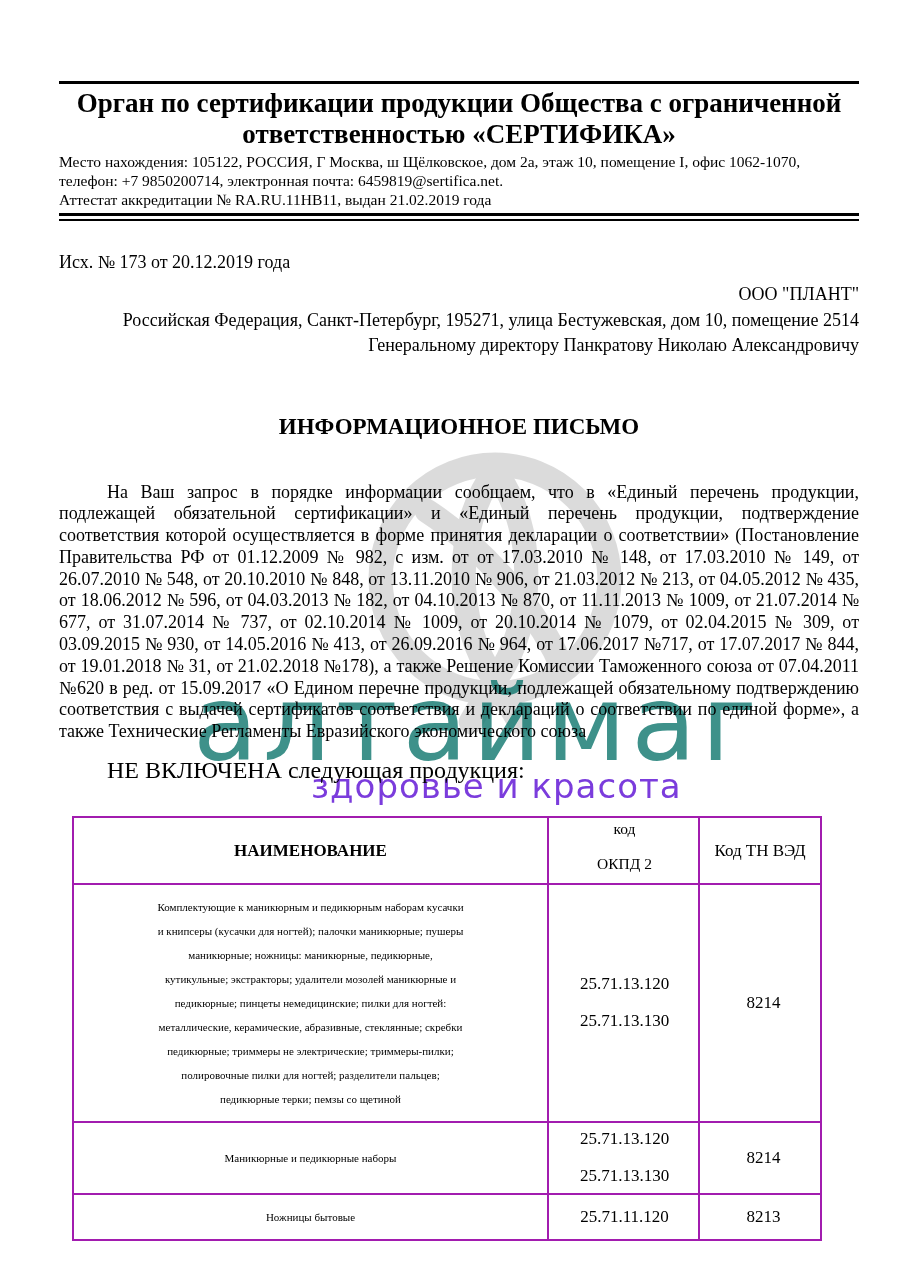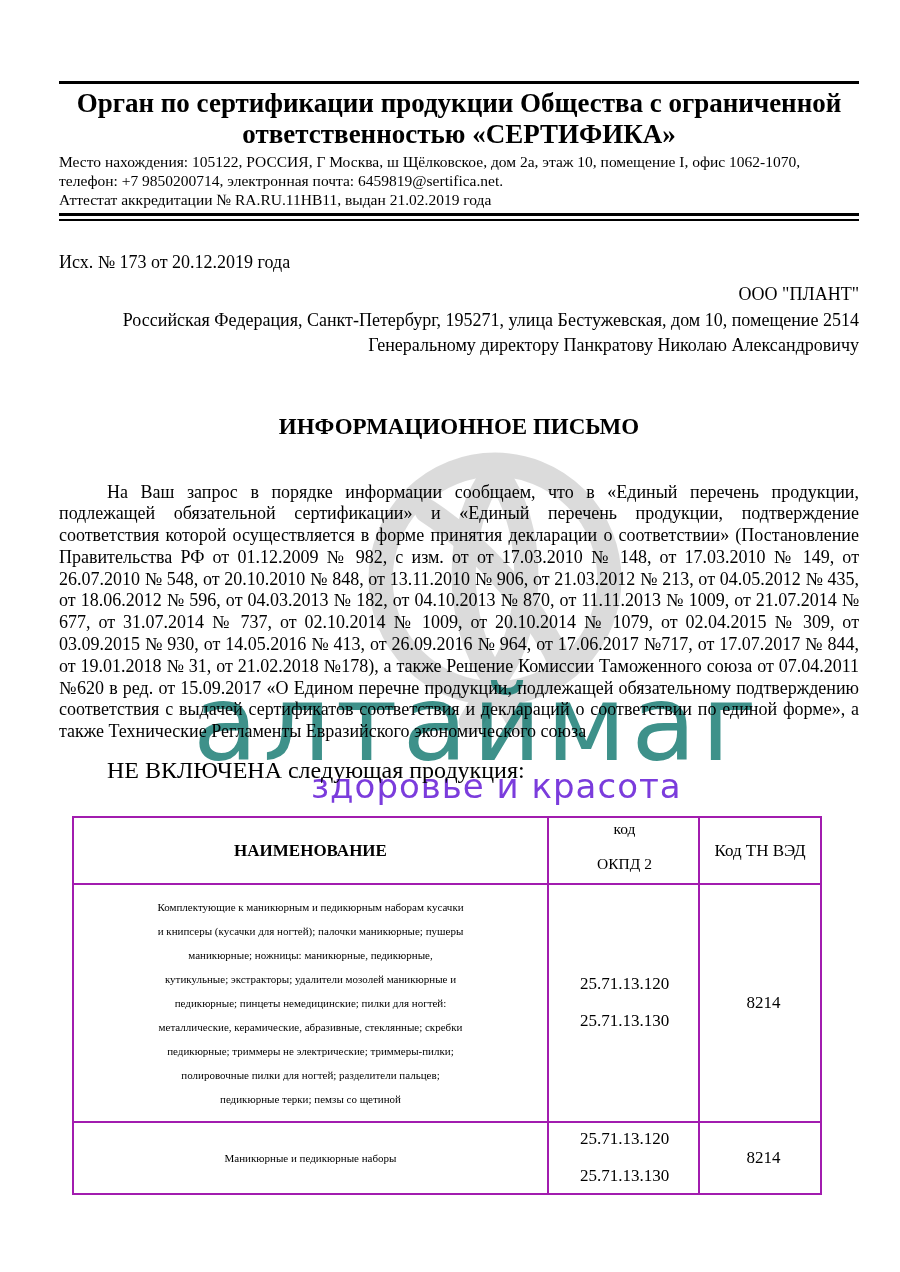--- a/index.html
+++ b/index.html
@@ -134,17 +134,22 @@
 25.71.13.130</td>
         <td class="c-tnved">8214</td>
       </tr>
       <tr class="r2">
         <td class="c-name">Маникюрные и педикюрные наборы</td>
         <td class="c-okpd">25.71.13.120
 
 25.71.13.130</td>
         <td class="c-tnved">8214</td>
       </tr>
+      <tr class="r4">
+        <td class="c-name">Ножницы бытовые</td>
+        <td class="c-okpd">25.71.11.120</td>
+        <td class="c-tnved">8213</td>
+      </tr>
     </tbody>
       </table>
 
   </div>
 </div>
 
 </body></html>

